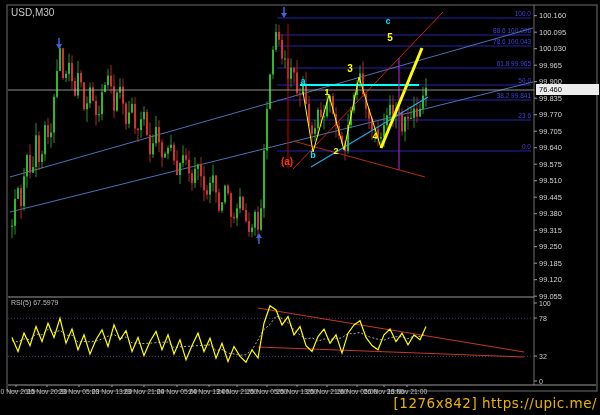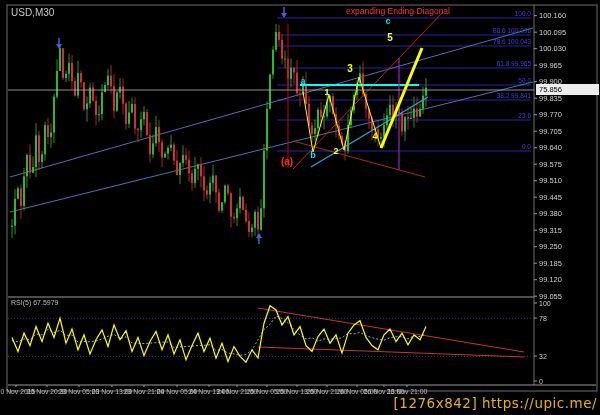--- a/index.html
+++ b/index.html
@@ -419,17 +419,16 @@
       <line x1="357" y1="385" x2="357" y2="387" stroke="#9a9a9a" stroke-width="1"></line>
       <text x="357" y="394" fill="#bdbdbd" font-size="6.8" text-anchor="middle" font-family="&quot;Liberation Sans&quot;,sans-serif" font-weight="normal">26 Nov 05:00</text>
       <line x1="384" y1="385" x2="384" y2="387" stroke="#9a9a9a" stroke-width="1"></line>
       <text x="384" y="394" fill="#bdbdbd" font-size="6.8" text-anchor="middle" font-family="&quot;Liberation Sans&quot;,sans-serif" font-weight="normal">26 Nov 13:00</text>
       <line x1="407" y1="385" x2="407" y2="387" stroke="#9a9a9a" stroke-width="1"></line>
       <text x="407" y="394" fill="#bdbdbd" font-size="6.8" text-anchor="middle" font-family="&quot;Liberation Sans&quot;,sans-serif" font-weight="normal">26 Nov 21:00</text>
       <rect x="534" y="6" width="64" height="379" fill="transparent"></rect>
       <rect x="8" y="295" width="526" height="5" fill="transparent"></rect>
     </svg>
   <div class="htxt" id="symbol-label">USD,M30</div>
-  <div class="htxt" id="pattern-title">expanding Ending Diagonal</div>
   <div class="htxt" id="rsi-label">RSI(5) 67.5979</div>
-  <div class="htxt" id="price-box">75.856</div>
+  <div class="htxt" id="price-box">76.460</div>
   <div class="htxt" id="watermark">[1276x842] https://upic.me/</div>
 </div>
 
 </body></html>

